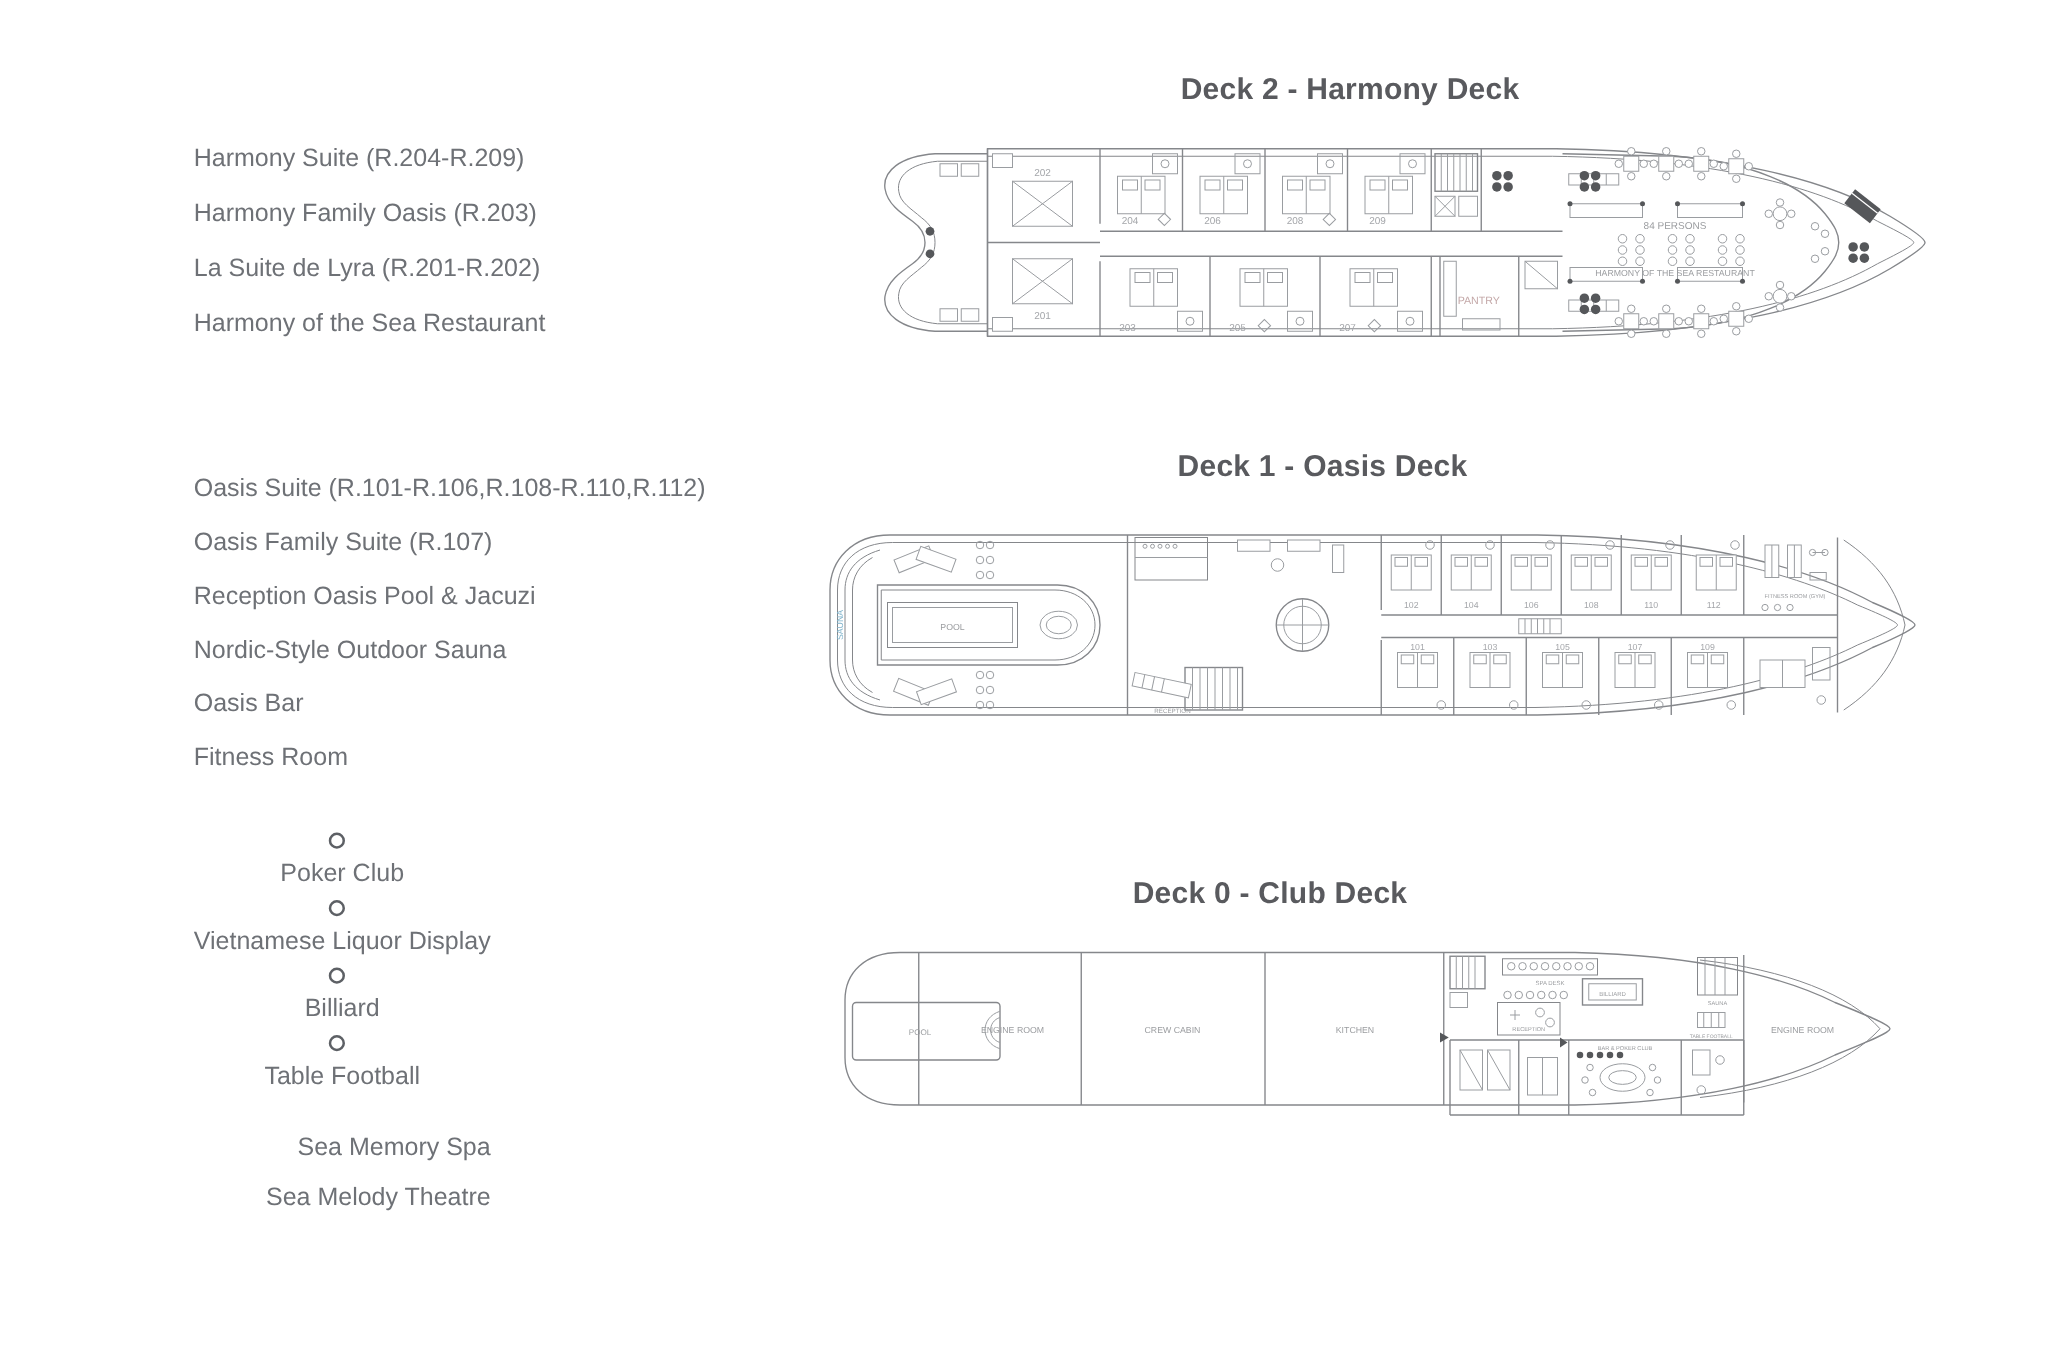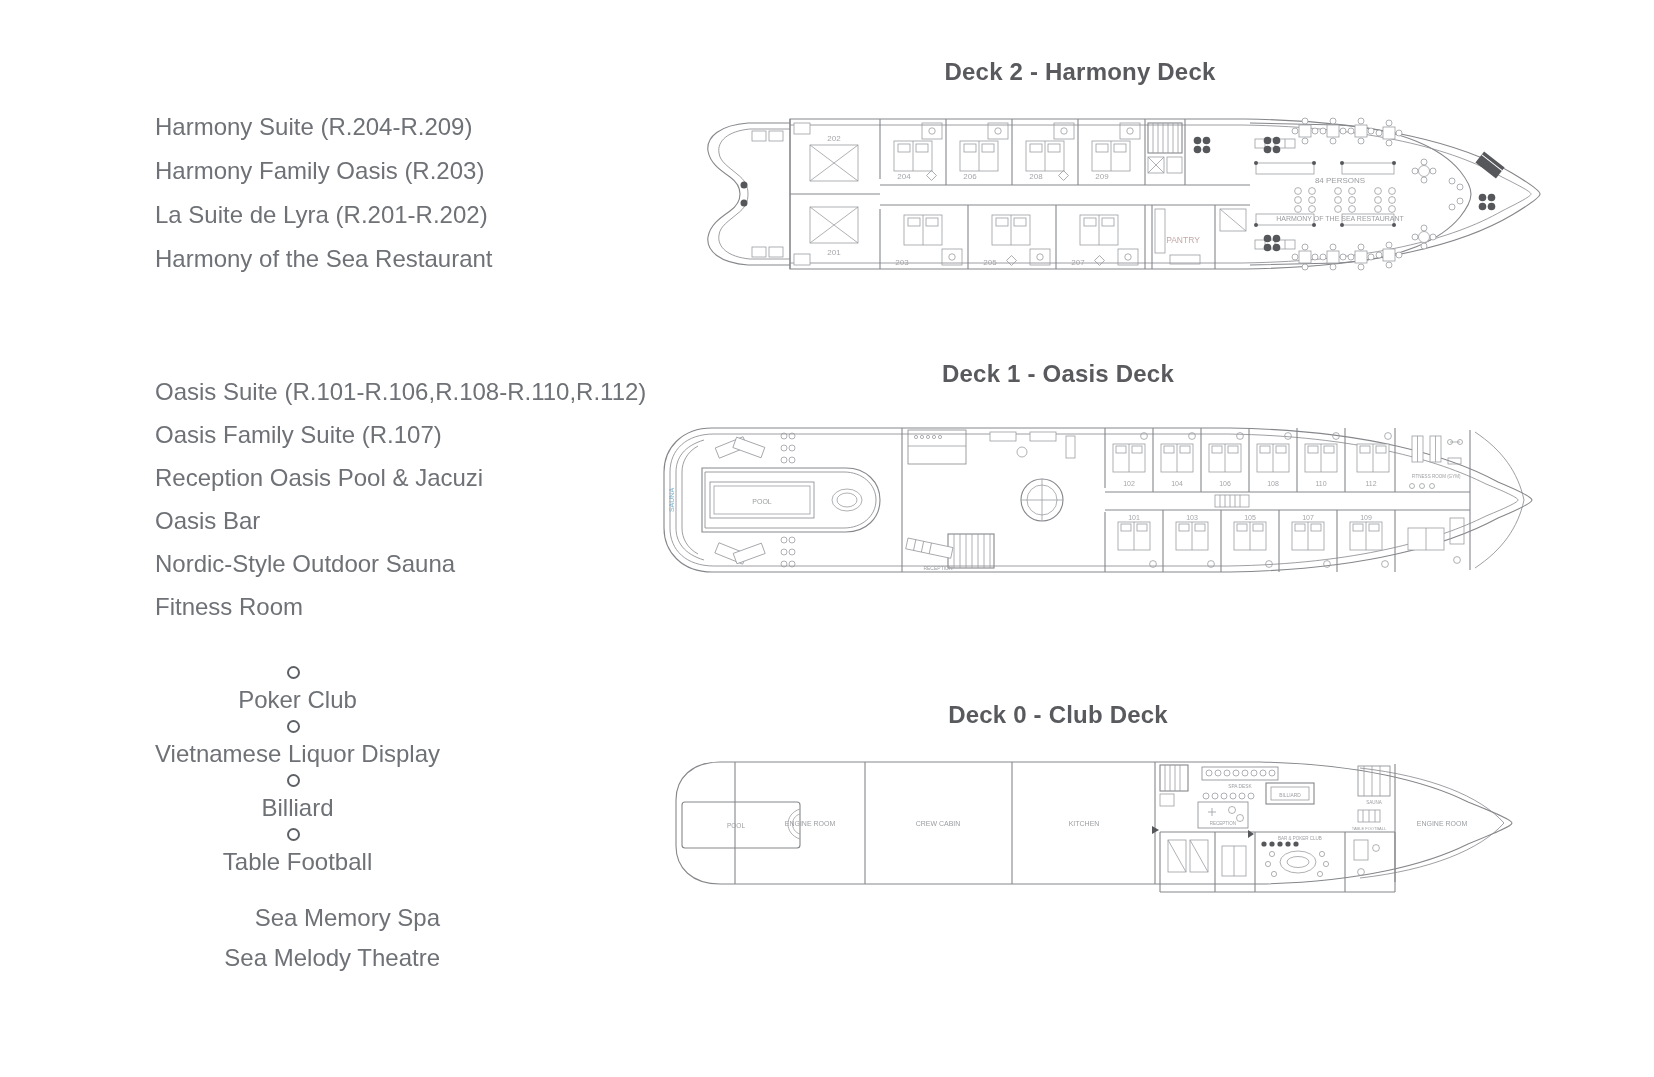--- a/index.html
+++ b/index.html
@@ -1,20 +1,20 @@
 <!DOCTYPE html>
 <html><head>
 <meta charset="utf-8">
 <style>
   html,body{margin:0;padding:0;background:#ffffff;}
   .canvas{position:relative;width:1654px;height:1077px;background:#fff;overflow:hidden;
           font-family:"Liberation Sans",sans-serif;}
   .deck-title{position:absolute;transform:translateX(-50%);font-size:24px;font-weight:700;
               color:#595a5e;white-space:nowrap;letter-spacing:.2px;}
-  .feat-list{position:absolute;left:155px;color:#6e7176;font-size:24px;font-weight:400;}
+  .feat-list{position:absolute;left:155px;color:#6e7176;font-size:20px;font-weight:400;}
   .feat-list .line{line-height:44px;white-space:nowrap;}
   .feat-list.tight .line{line-height:43px;}
   .bullets{margin:0;padding:0;list-style:none;}
   .bullets li{line-height:41px;display:flex;align-items:center;white-space:nowrap;flex-direction:column;}
   .blt{display:inline-block;width:9px;height:9px;border:2.5px solid #5d6065;border-radius:50%;
        margin:0 17px 0 9px;flex:0 0 auto;}
   .after{margin-top:16px;}
   .after .line{line-height:40px;text-align:right;}
   .ship{position:absolute;}
   
@@ -248,22 +248,22 @@
       <use href="#d2quad" x="797" y="87"></use>
     </g>
   </svg>
 
   <div class="deck-title" style="left:1058px;top:360px;">Deck 1 - Oasis Deck</div>
 
   <div class="feat-list tight" style="top:370px;">
     <div class="line">Oasis Suite (R.101-R.106,R.108-R.110,R.112)</div>
     <div class="line">Oasis Family Suite (R.107)</div>
     <div class="line">Reception Oasis Pool &amp; Jacuzi</div>
+    <div class="line">Nordic-Style Outdoor Sauna</div>
     <div class="line">Oasis Bar</div>
-    <div class="line">Nordic-Style Outdoor Sauna</div>
     <div class="line">Fitness Room</div>
   </div>
 
   <svg class="ship" style="left:650px;top:420px;" width="900" height="160" viewBox="0 0 900 160">
     <defs>
       <g id="d1bed">
           <rect width="32" height="28" class="f"></rect>
           <line x1="16" y1="0" x2="16" y2="28" class="fn"></line>
           <rect x="3" y="2" width="10" height="7" class="f"></rect>
           <rect x="19" y="2" width="10" height="7" class="f"></rect>
@@ -417,21 +417,21 @@
         <circle cx="772" cy="66" r="2.5" class="fn"></circle>
         <circle cx="782" cy="66" r="2.5" class="fn"></circle>
       <rect x="758" y="108" width="36" height="22" class="f"></rect>
         <line x1="776" y1="108" x2="776" y2="130" class="fn"></line>
       <rect x="800" y="98" width="14" height="26" class="fn"></rect>
         <circle cx="807" cy="140" r="3.4" class="fn"></circle>
       <path class="wt" d="M 825 12 C 852 30 868 52 874 80 C 868 108 852 130 825 148"></path>
     </g>
   </svg>
 
-  <div class="deck-title" style="left:1058px;top:701px;">Deck 0 - Club Deck</div>
+  <div class="deck-title" style="left:1016px;top:701px;">Deck 0 - Club Deck</div>
 
   <div class="feat-list" style="top:666px;">
     <ul class="bullets">
       <li>
           <span class="blt"></span>
           <span>Poker Club</span>
         </li>
       <li>
           <span class="blt"></span>
           <span>Vietnamese Liquor Display</span>

